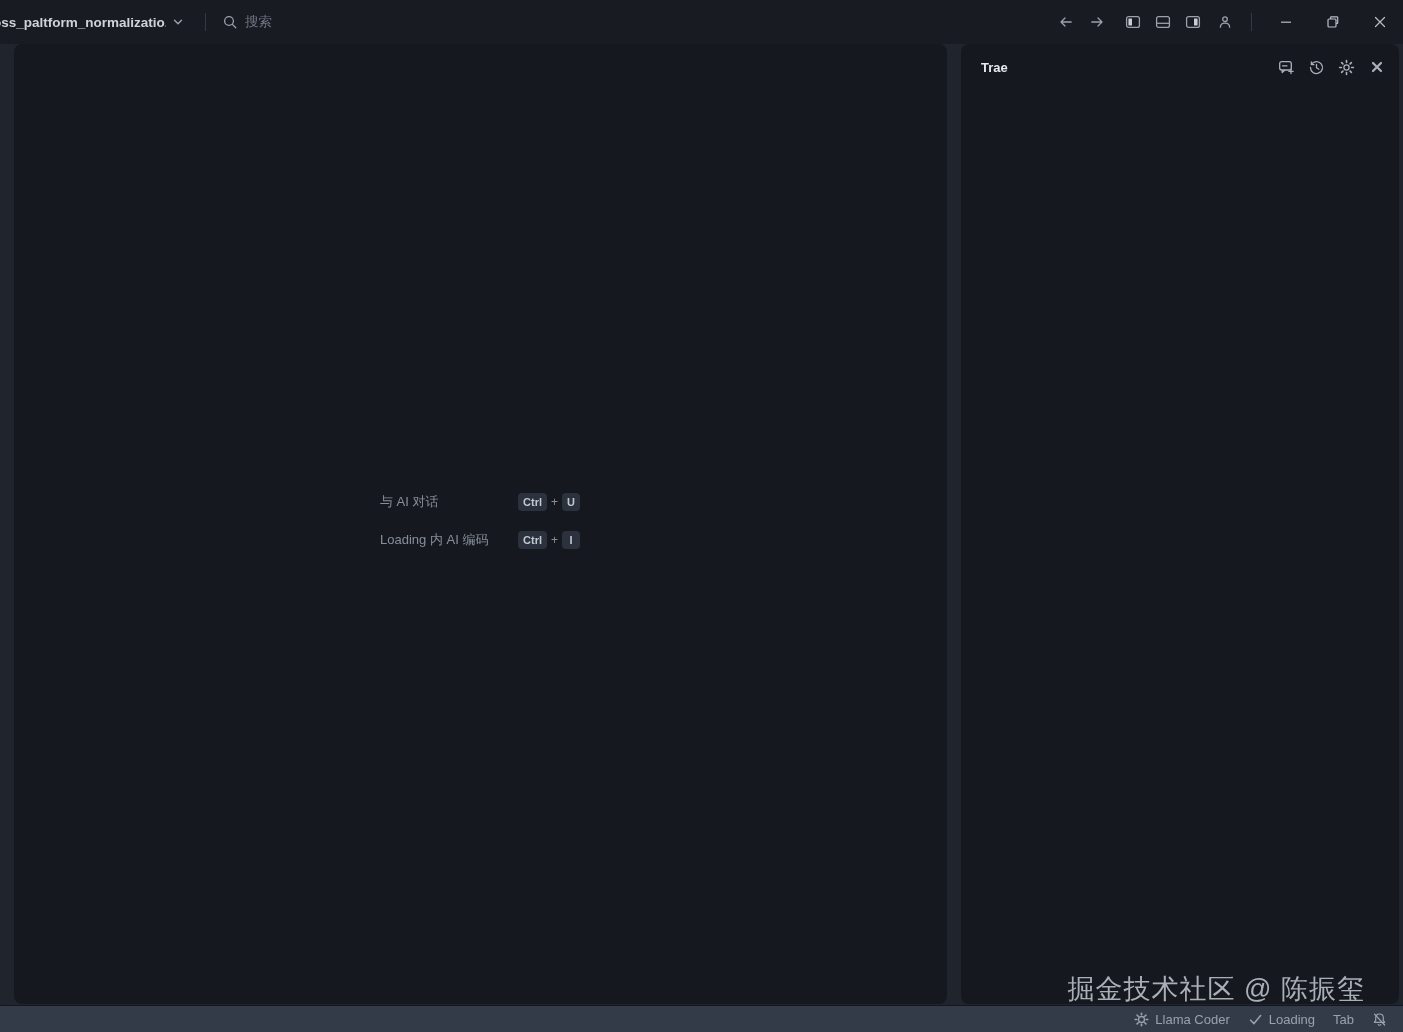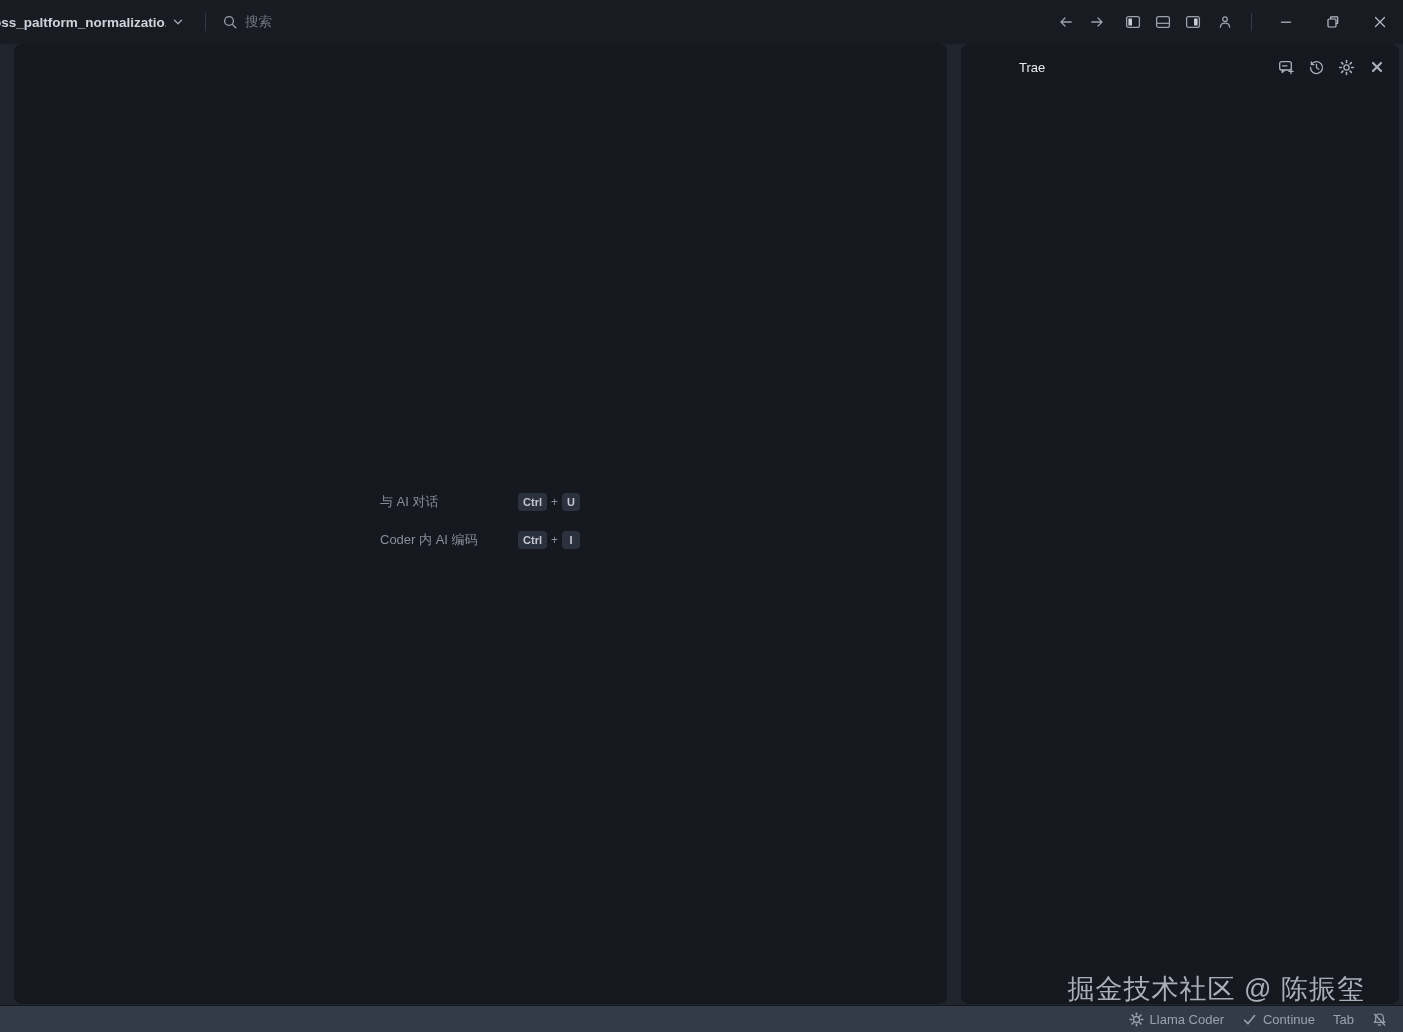--- a/index.html
+++ b/index.html
@@ -71,21 +71,21 @@
     border-radius: 4px; font-size: 11px; font-weight: 700;
     min-width: 18px; height: 18px; padding: 0 5px;
     display: inline-flex; align-items: center; justify-content: center; text-align: center;
   }
   .plus { color: #878e99; font-size: 12px; }
   
   .ai-header {
     position: absolute; left: 0; top: 0; width: 100%; height: 46px;
     display: flex; align-items: center; padding: 0 14px 0 20px;
   }
-  .ai-title { color: #e8eaee; font-size: 13px; font-weight: 400; margin-left: 38px; }
+  .ai-title { color: #e8eaee; font-size: 13px; font-weight: 700; }
   .ai-header-icons { margin-left: auto; display: flex; align-items: center; gap: 13px; }
   .ai-icon {
     width: 17px; height: 17px; color: #aab0bb; cursor: pointer;
     display: inline-flex; align-items: center; justify-content: center;
   }
   .ai-icon svg { width: 17px; height: 17px; display: block; }
   .ai-icon.small svg { width: 12px; height: 12px; }
   
   .loading-wrap {
     position: absolute; left: 0; top: 463px; width: 100%;
@@ -210,21 +210,21 @@
   <div class="shortcuts">
     <div class="shortcut-row">
       <span class="shortcut-label">与 AI 对话</span>
       <span class="keys">
         <span class="keycap">Ctrl</span>
         <span class="plus">+</span>
         <span class="keycap">U</span>
       </span>
     </div>
     <div class="shortcut-row">
-      <span class="shortcut-label">Coder 内 AI 编码</span>
+      <span class="shortcut-label">Loading 内 AI 编码</span>
       <span class="keys">
         <span class="keycap">Ctrl</span>
         <span class="plus">+</span>
         <span class="keycap">I</span>
       </span>
     </div>
   </div>
 </div>
 
 <div class="ai-panel">
@@ -291,21 +291,21 @@
       </svg>
     </span>
     <span>Llama Coder</span>
   </div>
   <div class="sb-item">
     <span class="sb-icon">
       <svg viewBox="0 0 15 15">
           <path d="M2.6 8.2 L6 11.6 L12.6 3.6" fill="none" stroke="currentColor" stroke-width="1.6" stroke-linecap="round" stroke-linejoin="round"></path>
         </svg>
     </span>
-    <span>Continue</span>
+    <span>Loading</span>
   </div>
   <div class="sb-item">
     <span>Tab</span>
   </div>
   <div class="sb-item">
     <span class="sb-icon">
       <svg viewBox="0 0 15 15">
         <path d="M7.5 2 c2.4 0 3.8 1.7 3.8 3.8 v2.6 l1.4 1.9 H2.3 l1.4-1.9 V5.8 C3.7 3.7 5.1 2 7.5 2 z" fill="none" stroke="currentColor" stroke-width="1.2" stroke-linejoin="round"></path>
         <path d="M6 12.2 a1.6 1.6 0 0 0 3 0" fill="none" stroke="currentColor" stroke-width="1.2"></path>
         <line x1="2.6" y1="2.2" x2="12.6" y2="13" stroke="currentColor" stroke-width="1.3" stroke-linecap="round"></line>

